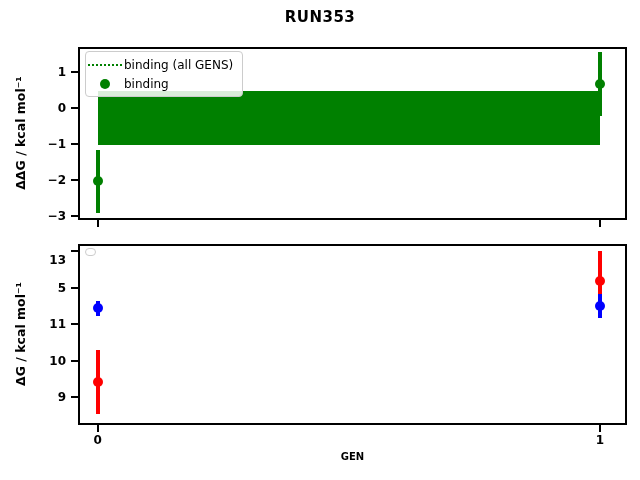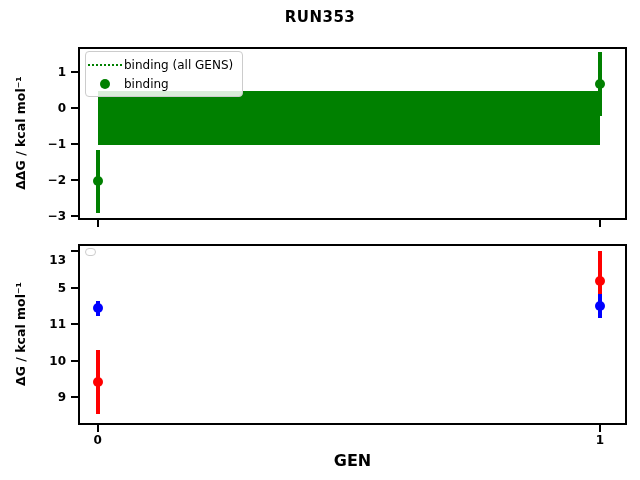--- a/index.html
+++ b/index.html
@@ -12,21 +12,21 @@
     font-size:15px; font-weight:bold; letter-spacing:0.5px;
   }
   .axes {
     position:absolute; border:2px solid #000; box-sizing:border-box; background:transparent;
   }
   .ylabel {
     position:absolute; width:200px; height:18px; text-align:center;
     transform:rotate(-90deg); font-size:12.5px; font-weight:bold; line-height:18px;
   }
   .xlabel {
-    position:absolute; text-align:center; font-size:16px; font-weight:bold;
+    position:absolute; text-align:center; font-size:10px; font-weight:bold;
   }
   .tick-mark { position:absolute; background:#000; }
   .tick-label {
     position:absolute; font-size:12px; font-weight:bold; line-height:16px;
   }
   .ytick-label { text-align:right; }
   .xtick-label { text-align:center; }
   .band { position:absolute; }
   .errorbar { position:absolute; }
   .marker { position:absolute; border-radius:50%; }

